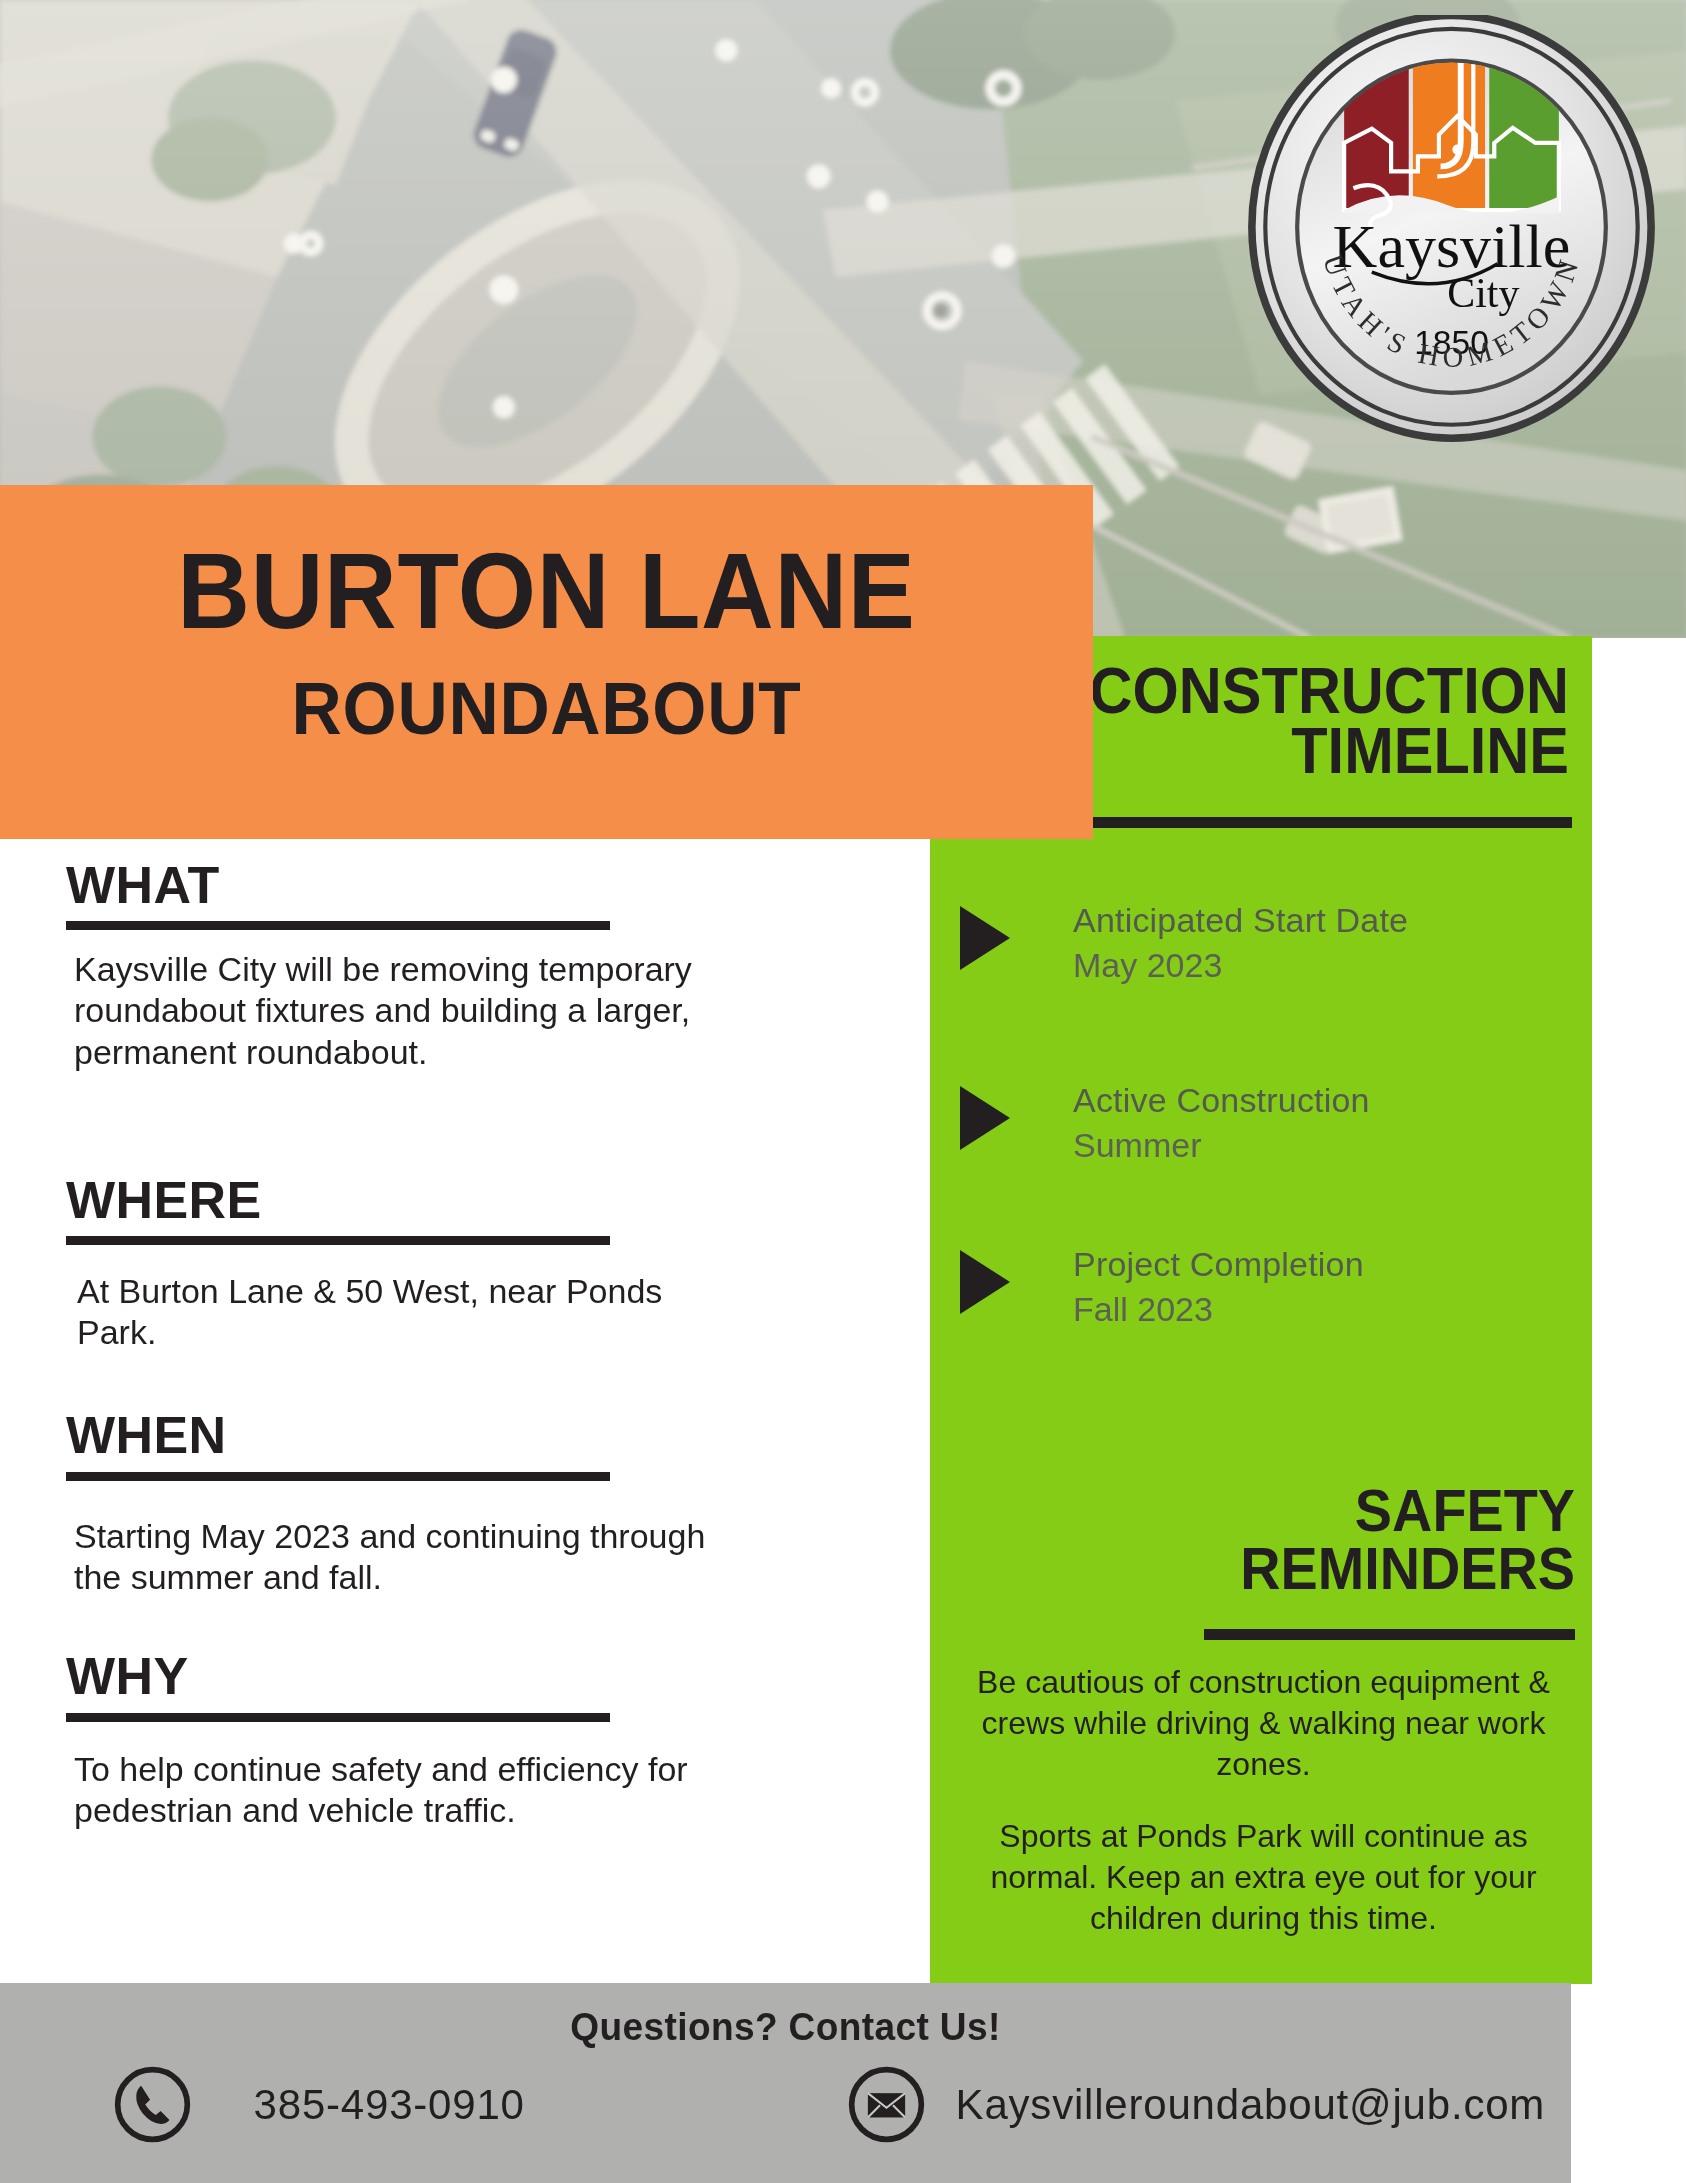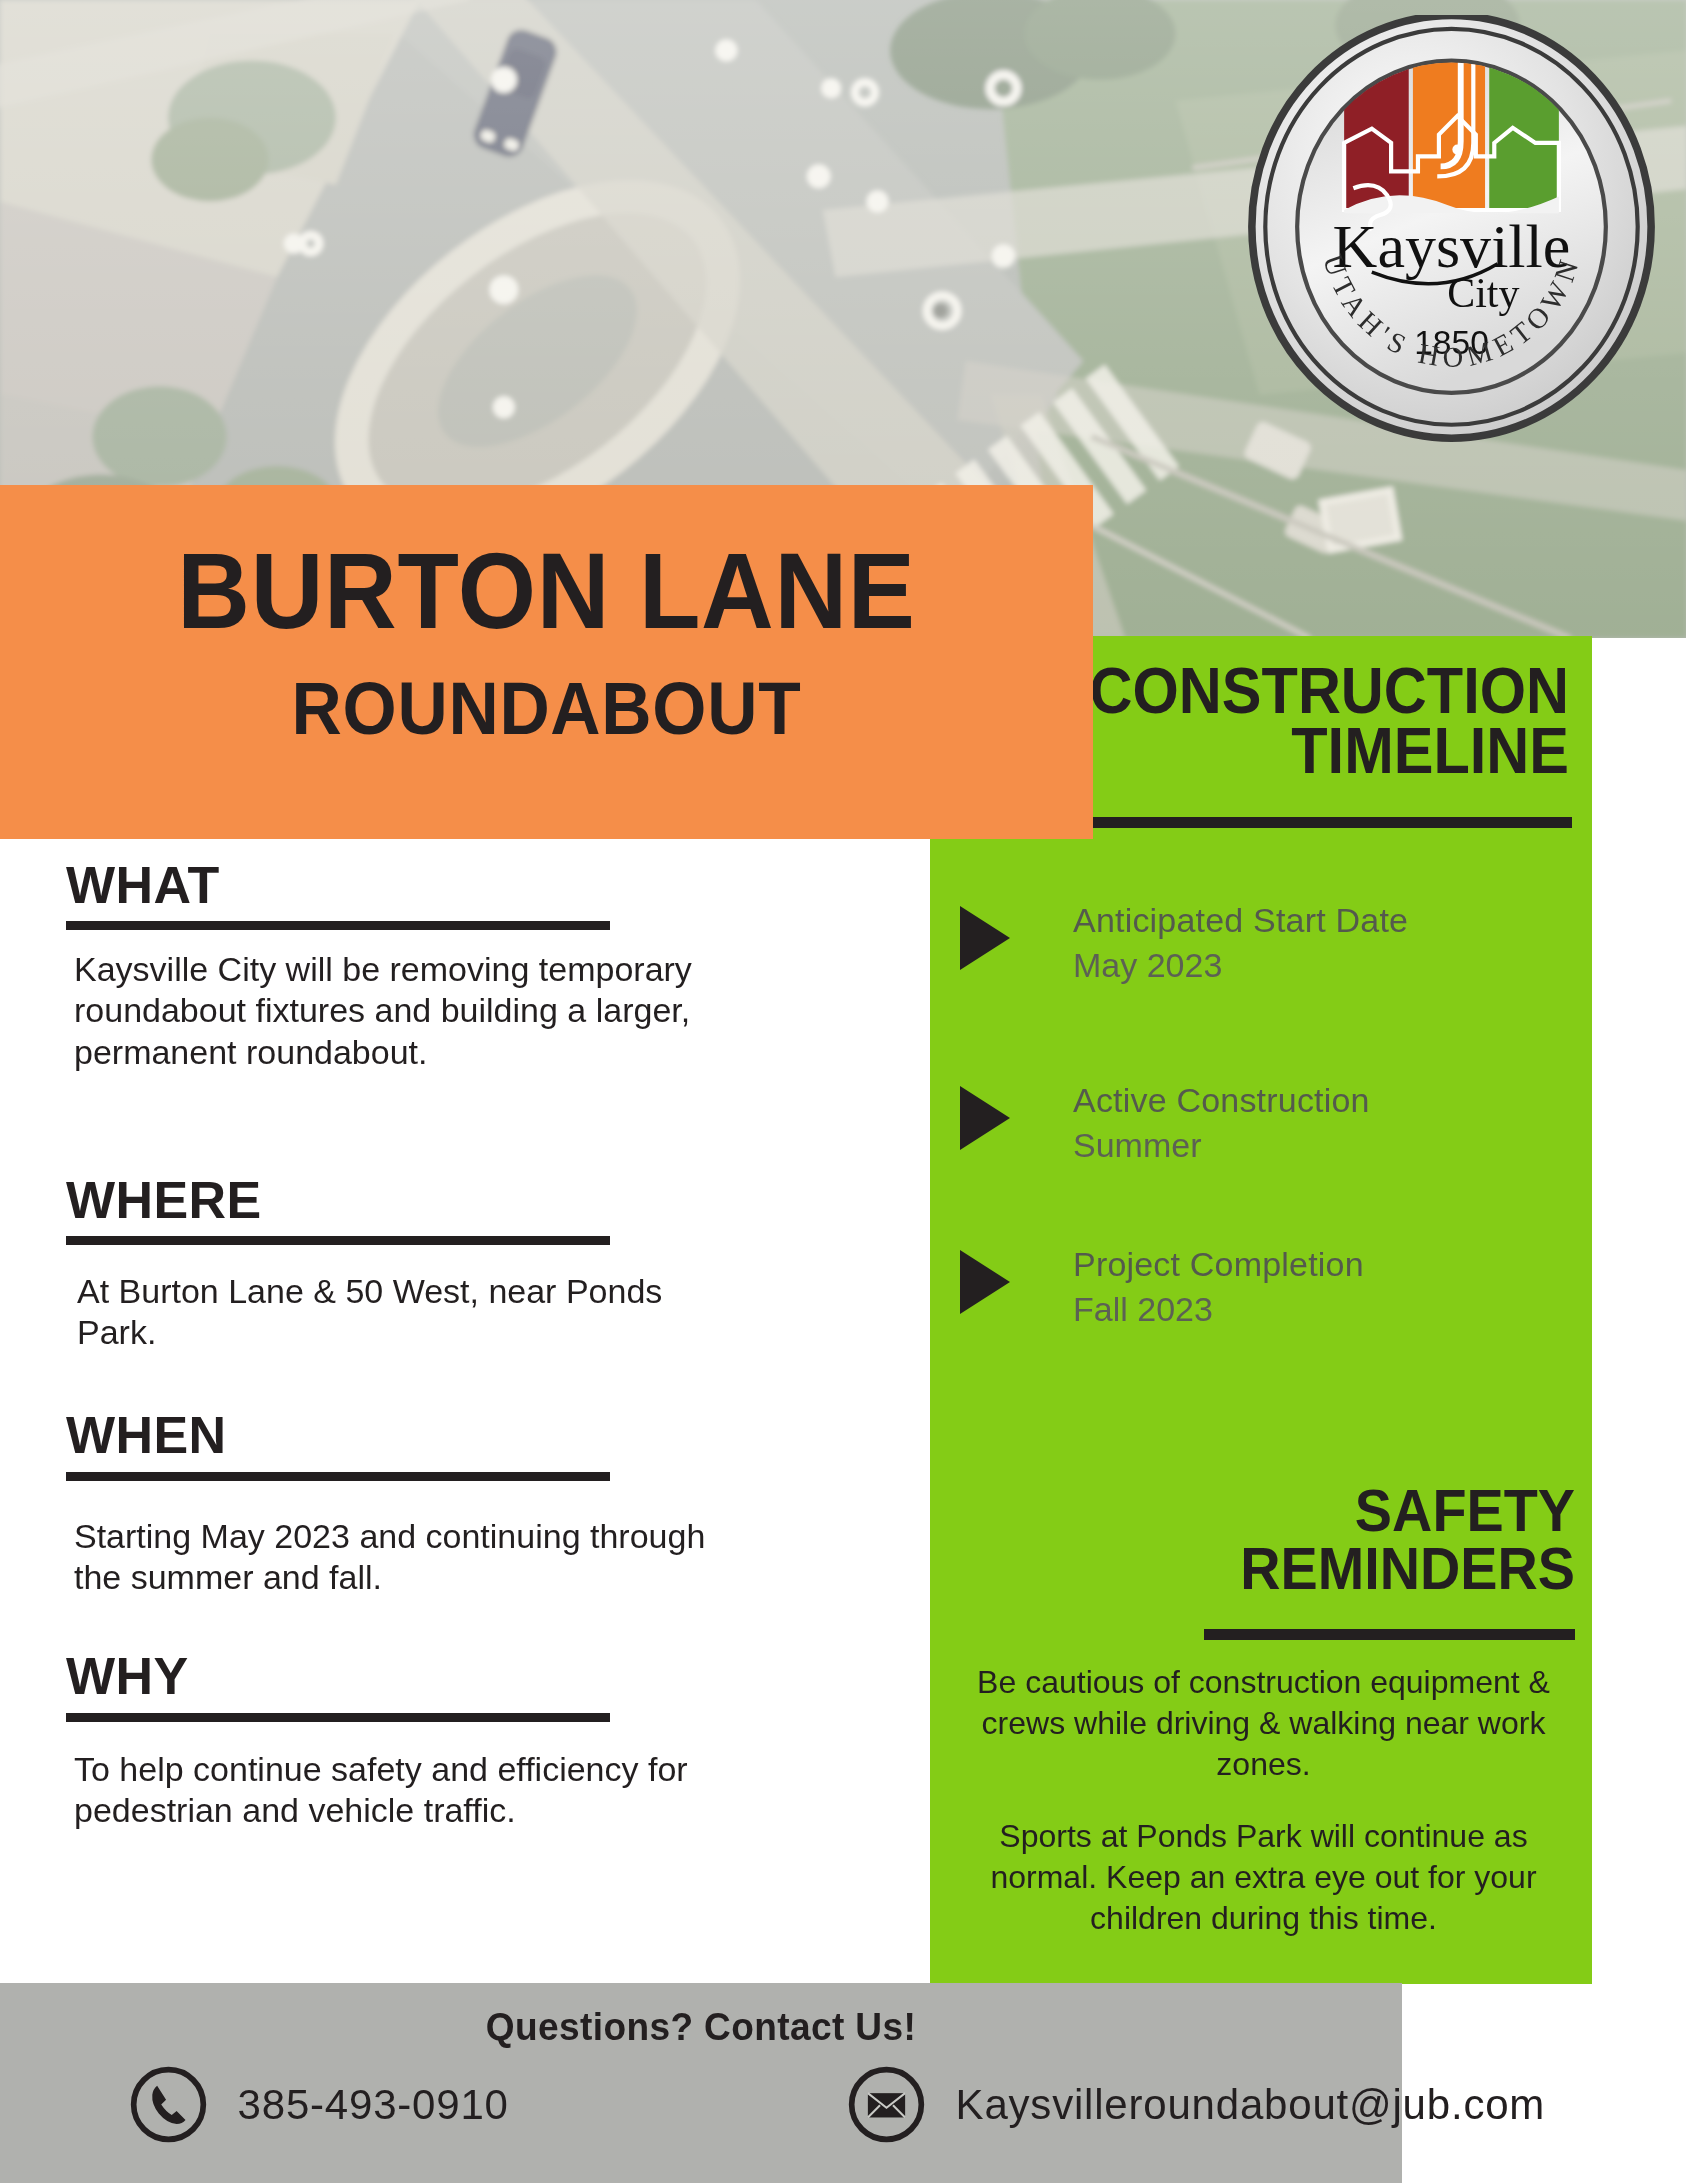--- a/index.html
+++ b/index.html
@@ -114,39 +114,39 @@
     background:#231f20;
   }
   .sec-body {
     position:absolute; left:54px; width:663px;
     font-size:34px; line-height:1.22; color:#231f20;
   }
   .sec-body.indent { left:57px; }
 
   
   #footer {
-    position:absolute; left:0; top:1983px; width:1402px; height:200px;
+    position:absolute; left:0; top:1983px; width:1571px; height:200px;
     background:#b0b1ae;
     z-index:6;
   }
   #footer-title {
     position:absolute; left:0; right:0; top:22px;
     text-align:center;
     font-size:39px; font-weight:700; color:#231f20;
     letter-spacing:0.4px;
     transform:scaleX(0.95);
   }
   .contact { position:absolute; top:81px; display:flex; align-items:center; }
   .contact .ico { width:81px; height:81px; flex:0 0 81px; }
   .contact .txt {
     margin-left:28.6px;
     font-size:42px; color:#231f20; letter-spacing:0.8px;
     white-space:nowrap;
   }
-  #contact-phone { left:128px; }
+  #contact-phone { left:112px;gap:32px; }
   #contact-email { left:846px; }
 
   
   #logo {
     position:absolute; left:1246px; top:15px; width:411px; height:437px;
     z-index:7;
   }
 </style>
 </head>
 <body>

